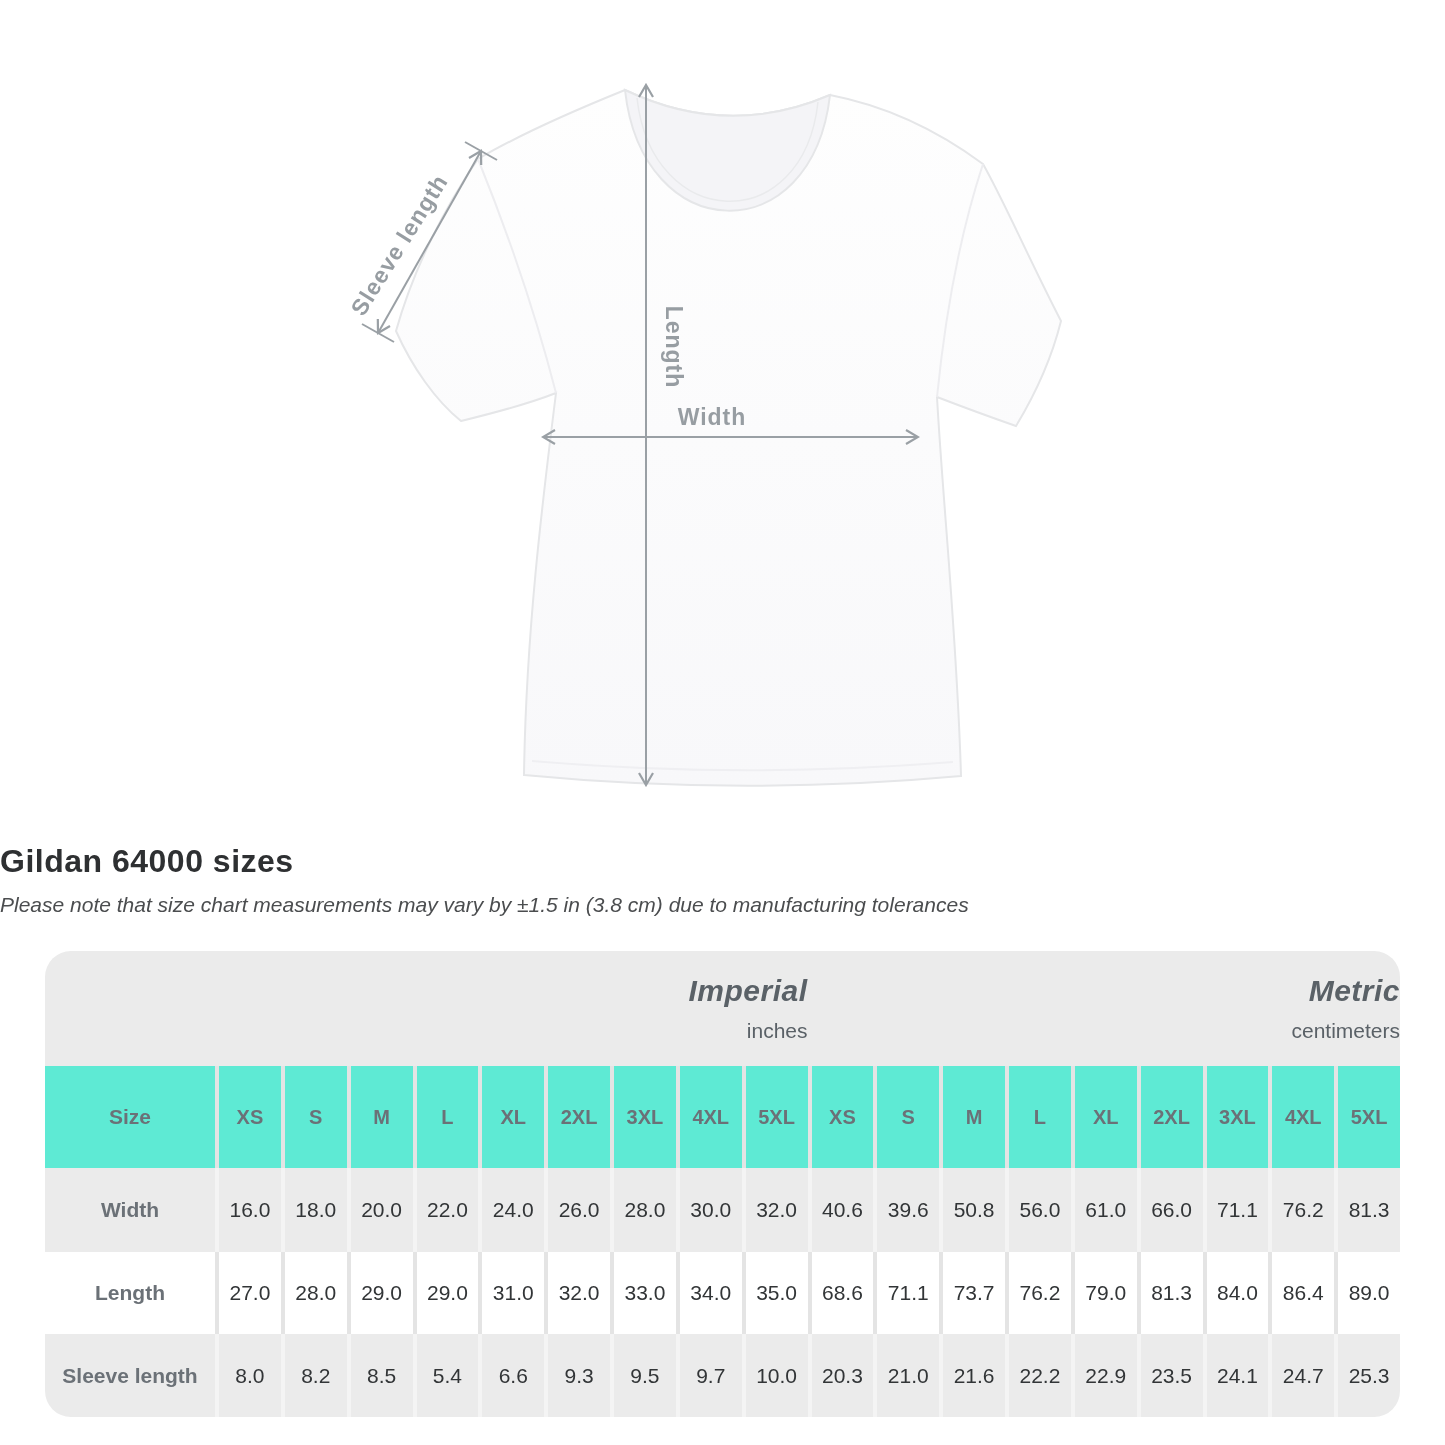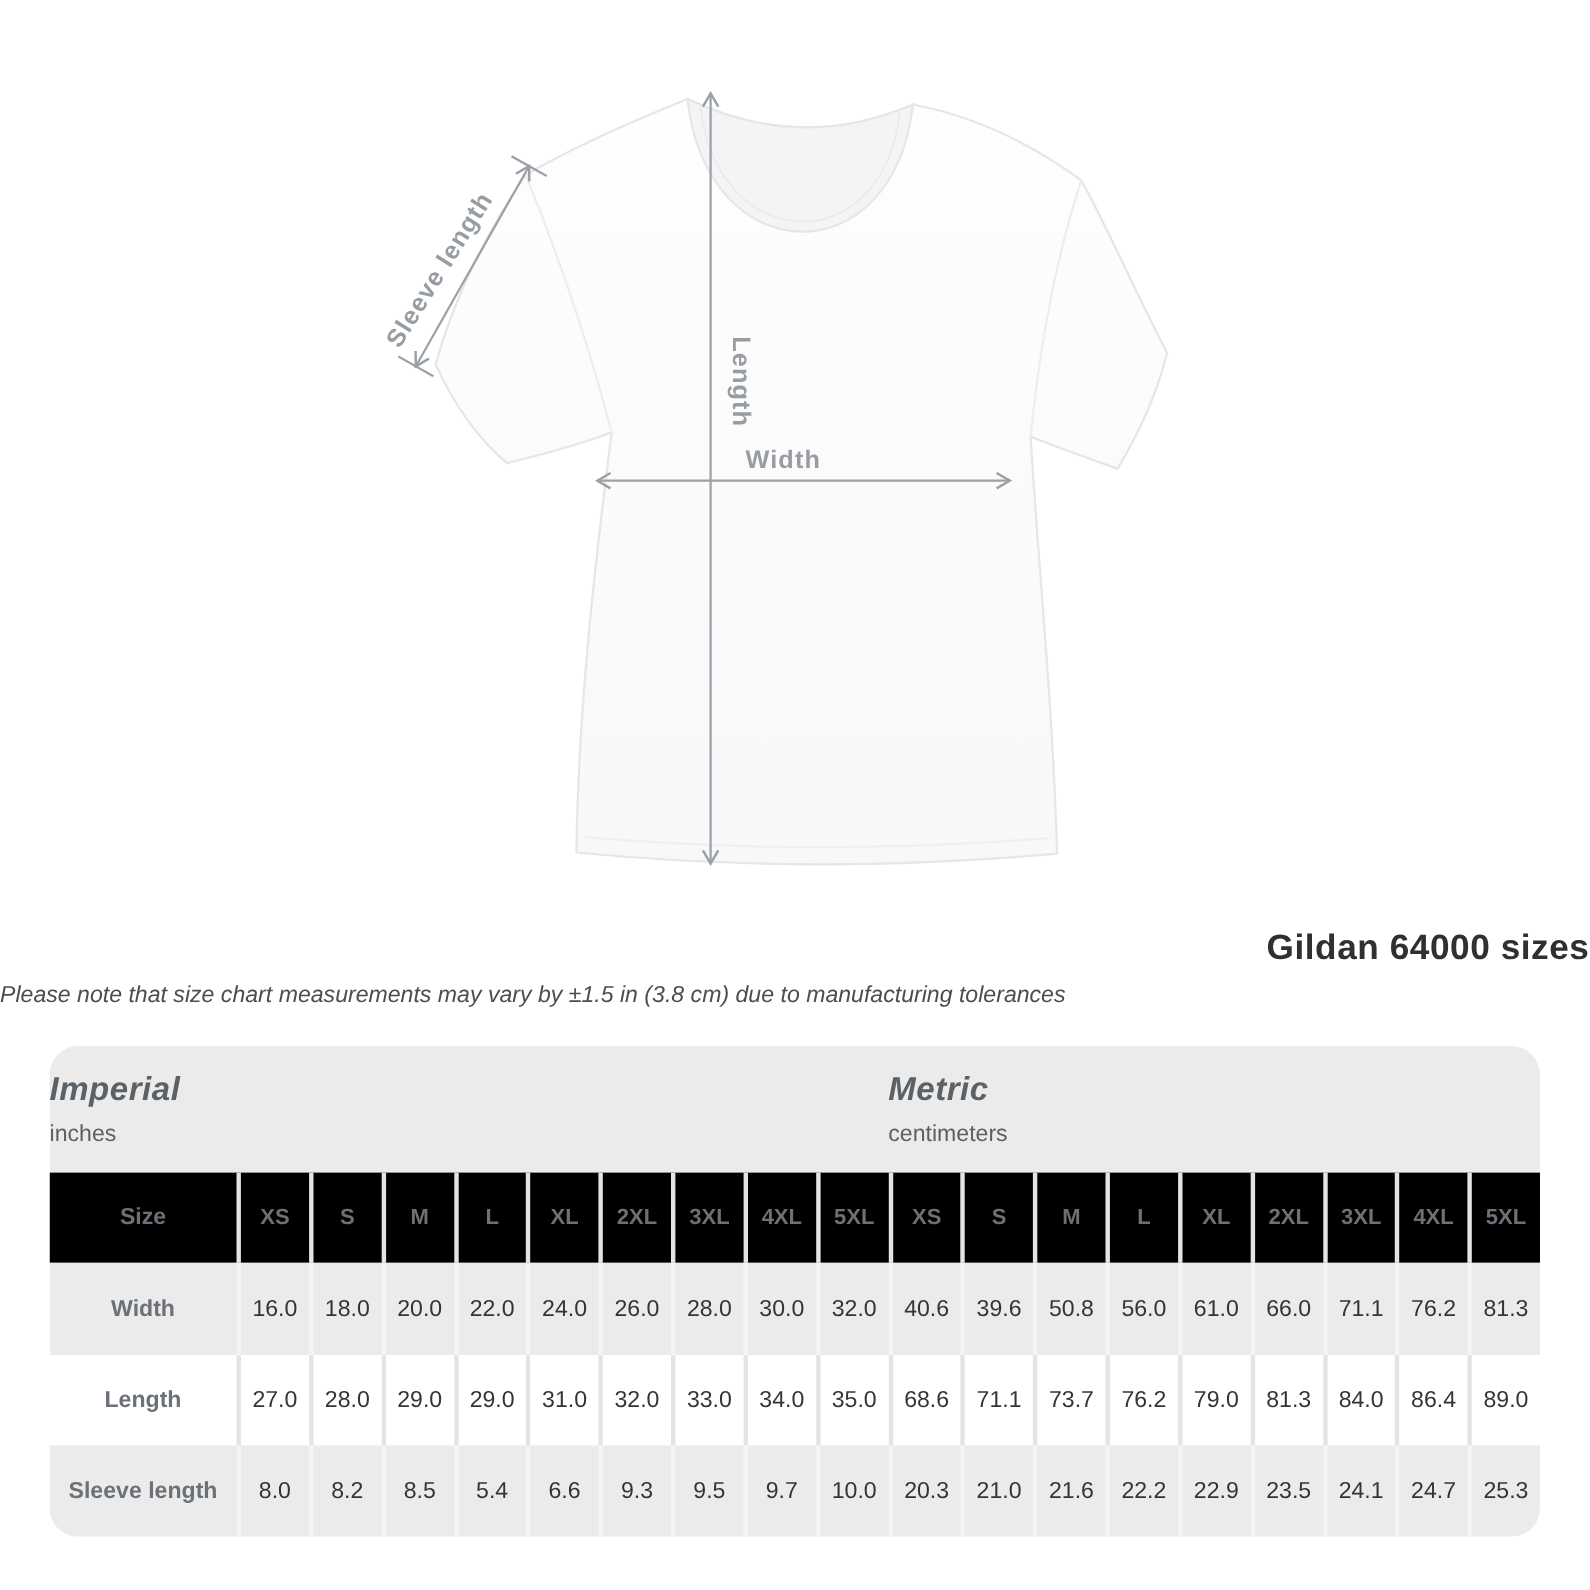--- a/index.html
+++ b/index.html
@@ -7,48 +7,48 @@
     width:1445px;height:1445px;position:relative;background:#ffffff;
     font-family:"Liberation Sans", sans-serif;
     -webkit-font-smoothing:antialiased;
   }
   
   .shirt{
     position:absolute;left:360px;top:75px;width:720px;height:730px;overflow:visible;
   }
   
   .title{
-    position:absolute;top:843px;left:0;width:100%;text-align:right;
+    position:absolute;top:843px;left:0;width:100%;text-align:left;
     font-size:32px;font-weight:bold;color:#2e3032;letter-spacing:0.5px;
   }
   .subtitle{
     position:absolute;top:893px;left:0;width:100%;
     font-size:21px;font-style:italic;color:#4b4d4f;
   }
   
   .size-table{
     position:absolute;left:45px;top:951px;width:1355px;
     border-radius:26px;overflow:hidden;
   }
   .trow{
     display:grid;grid-template-columns:170px repeat(18, 1fr);
     align-items:stretch;
   }
   .band{height:115px;background:var(--band,#ebebeb);align-items:center;}
-  .group{text-align:left;}
+  .group{text-align:right;}
   .g-imp{grid-column:1 / span 10;}
   .g-met{grid-column:11 / span 9;}
   .group-title{
     font-size:30px;font-weight:bold;font-style:italic;
     color:var(--header-text,#5a6167);letter-spacing:0.5px;
   }
   .group-unit{
     font-size:21px;color:var(--header-text,#5a6167);margin-top:11px;
   }
-  .sizes-row{height:82px;background:#000000;}
+  .sizes-row{height:102px;background:#5eead4;}
   .row-white{background:#ffffff;}
   .row-gray{background:var(--band,#ebebeb);}
   #row-width{height:84px;}
   #row-length{height:82px;}
   #row-sleeve{height:83px;}
   .cell{
     display:flex;align-items:center;justify-content:center;height:100%;
     font-size:21px;color:var(--value-text,#323537);
   }
   .lab{font-weight:bold;color:var(--size-text,#6b7177);font-size:21px;}

